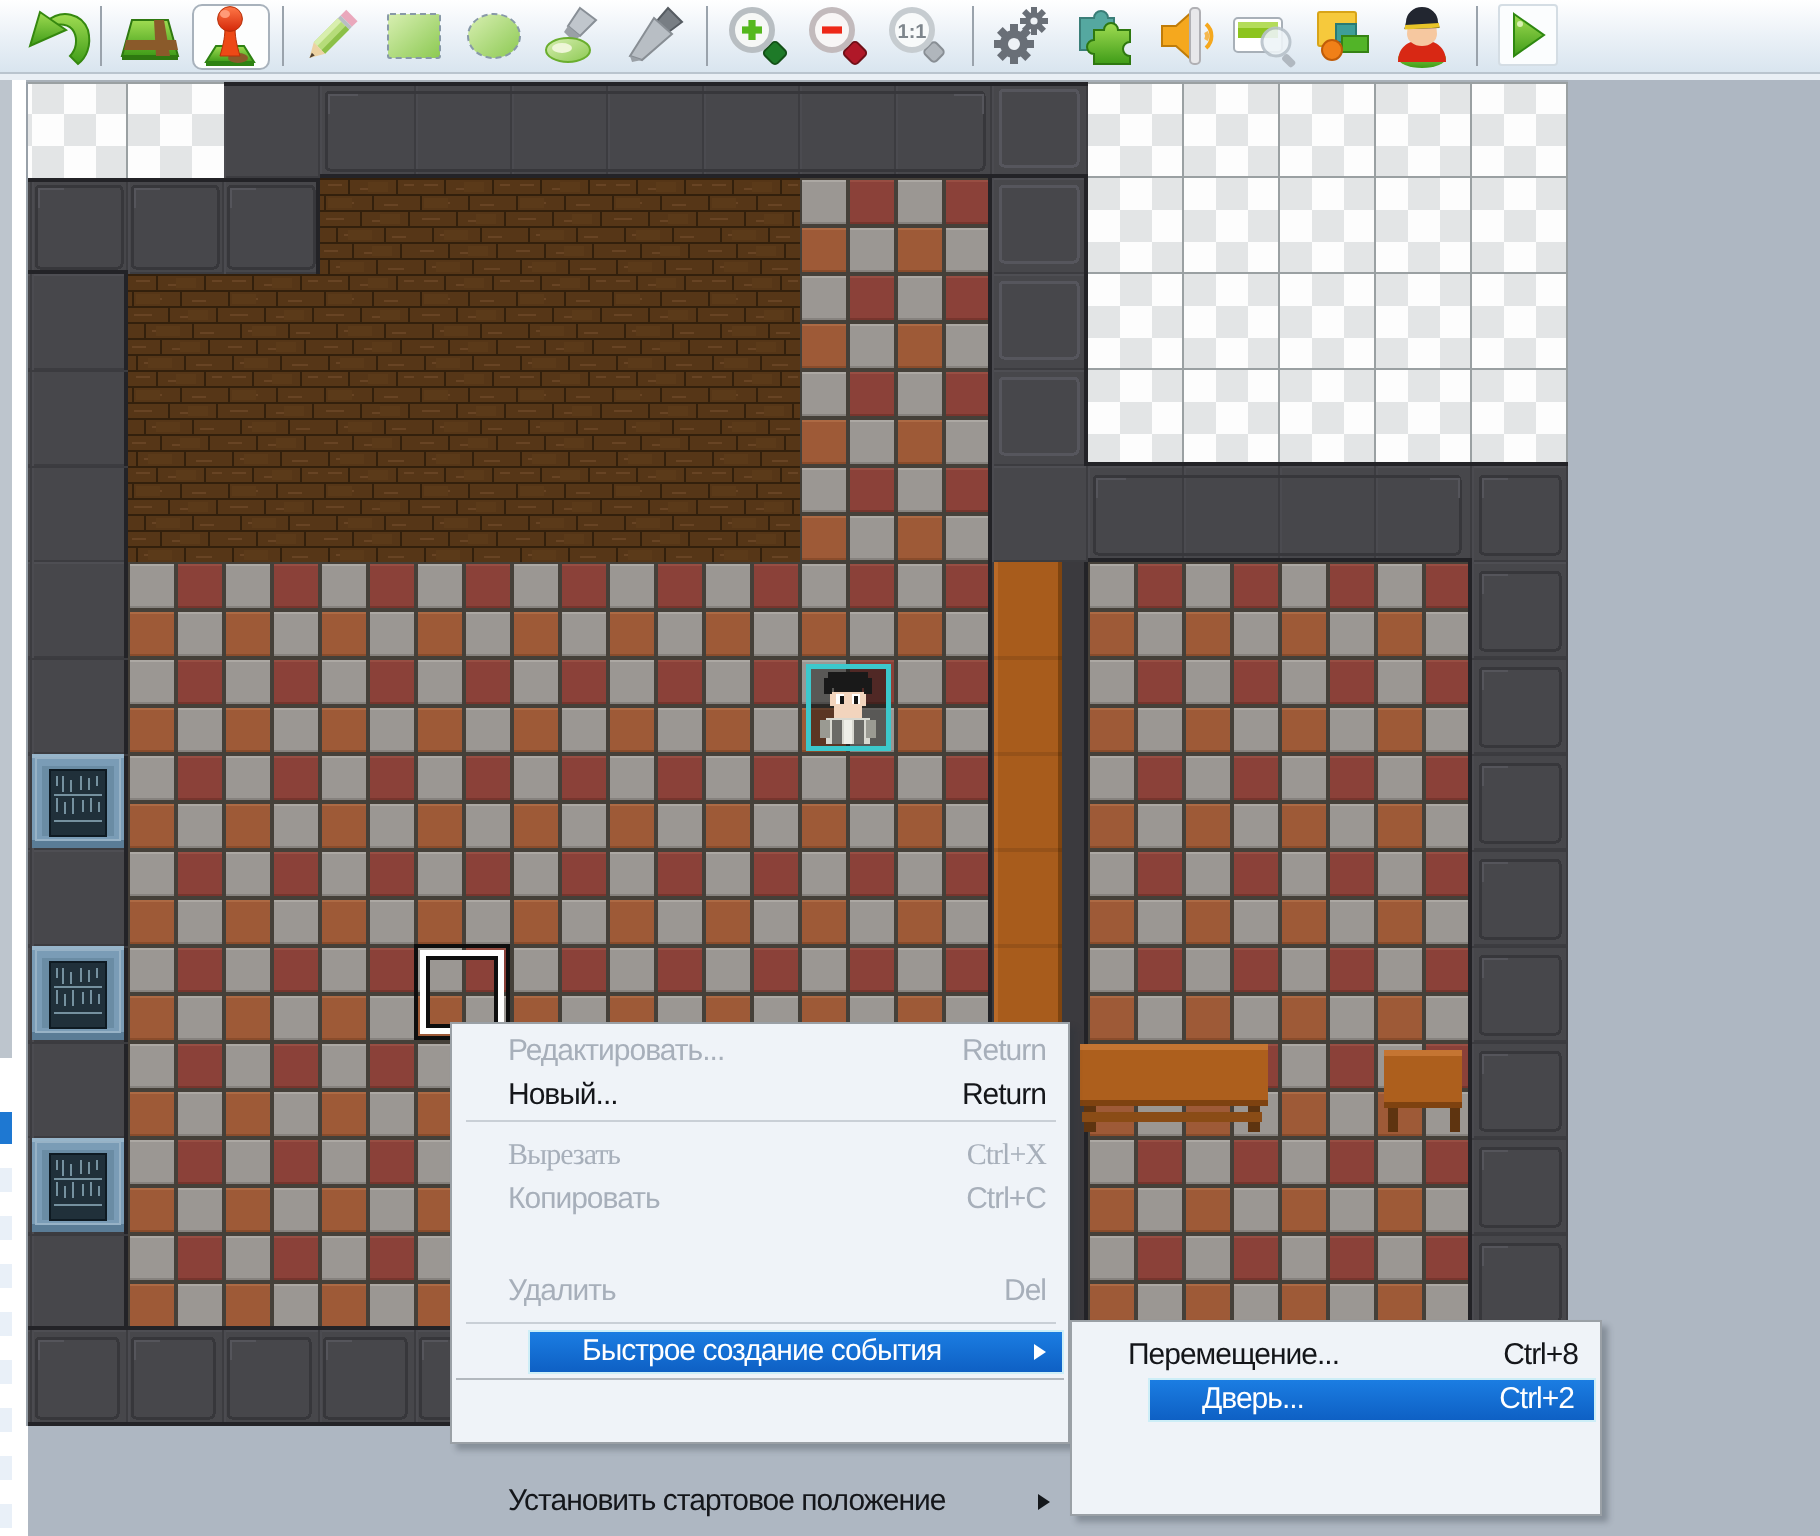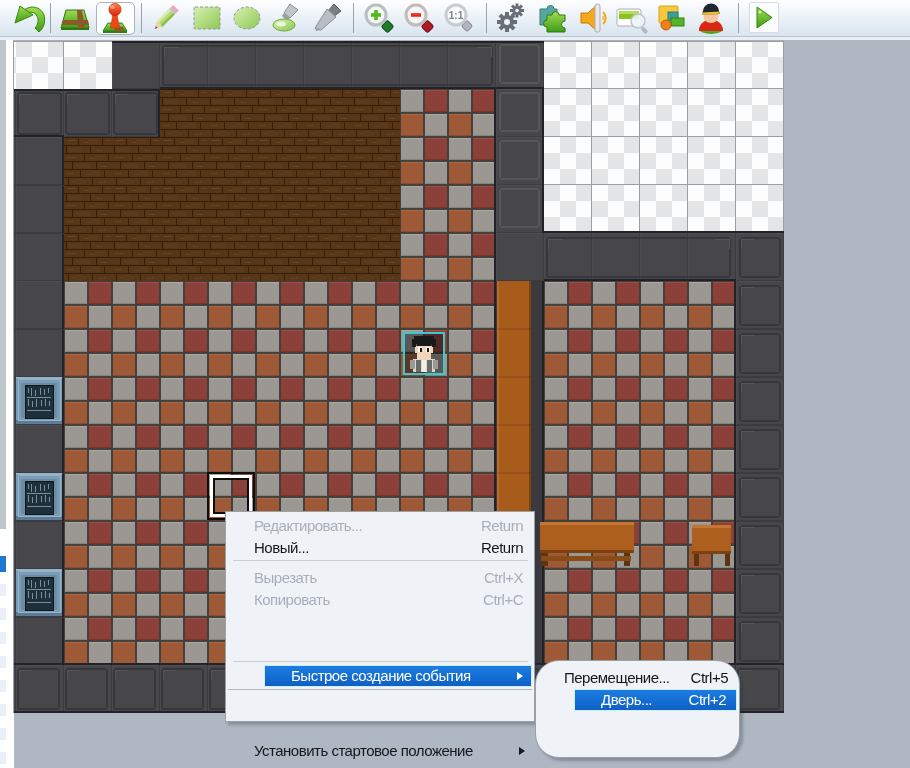--- a/index.html
+++ b/index.html
@@ -386,44 +386,48 @@
 <div class="menu" style="left:225px;top:511px;width:310px;height:211px;">
   <div class="mi dis" style="top:3px;">
       <span class="lab">Редактировать...</span>
       <span class="sc">Return</span>
     </div>
   <div class="mi" style="top:25px;font-weight:normal;">
       <span class="lab">Новый...</span>
       <span class="sc">Return</span>
     </div>
   <div class="msep" style="top:48px;"></div>
-  <div class="mi dis" style="top:55px;">
+  <div class="mi dis" style="top:55px;font-family:Liberation Serif, serif;">
       <span class="lab">Вырезать</span>
       <span class="sc">Ctrl+X</span>
     </div>
   <div class="mi dis" style="top:77px;">
       <span class="lab">Копировать</span>
       <span class="sc">Ctrl+C</span>
+    </div>
+  <div class="mi dis" style="top:123px;">
+      <span class="lab">Удалить</span>
+      <span class="sc">Del</span>
     </div>
   <div class="msep" style="top:149px;"></div>
   <div class="mi hi" style="top:153px;">
       <span class="lab">Быстрое создание события</span>
       <span class="arrow w"></span>
     </div>
   <div style="position:absolute;left:2px;right:2px;top:177px;height:1px;background:#b2b8be;"></div>
   <div class="mi" style="top:179.5px;margin-top:48px;">
       <span class="lab">Установить стартовое положение</span>
       <span class="arrow"></span>
     </div>
 </div>
 
-<div class="menu" style="left:535px;top:660px;width:205px;height:98px;border-radius:24px;">
+<div class="menu" style="left:535px;top:660px;width:266px;height:98px;">
   <div class="mi" style="top:5.5px;">
       <span class="lab">Перемещение...</span>
-      <span class="sc">Ctrl+5</span>
+      <span class="sc">Ctrl+8</span>
     </div>
   <div class="mi hi" style="top:27.5px;">
       <span class="lab">Дверь...</span>
       <span class="sc">Ctrl+2</span>
     </div>
 </div>
 <div class="sep" style="left:50px;"></div>
 <div class="sep" style="left:141px;"></div>
 <div class="sep" style="left:353px;"></div>
 <div class="sep" style="left:486px;"></div>

